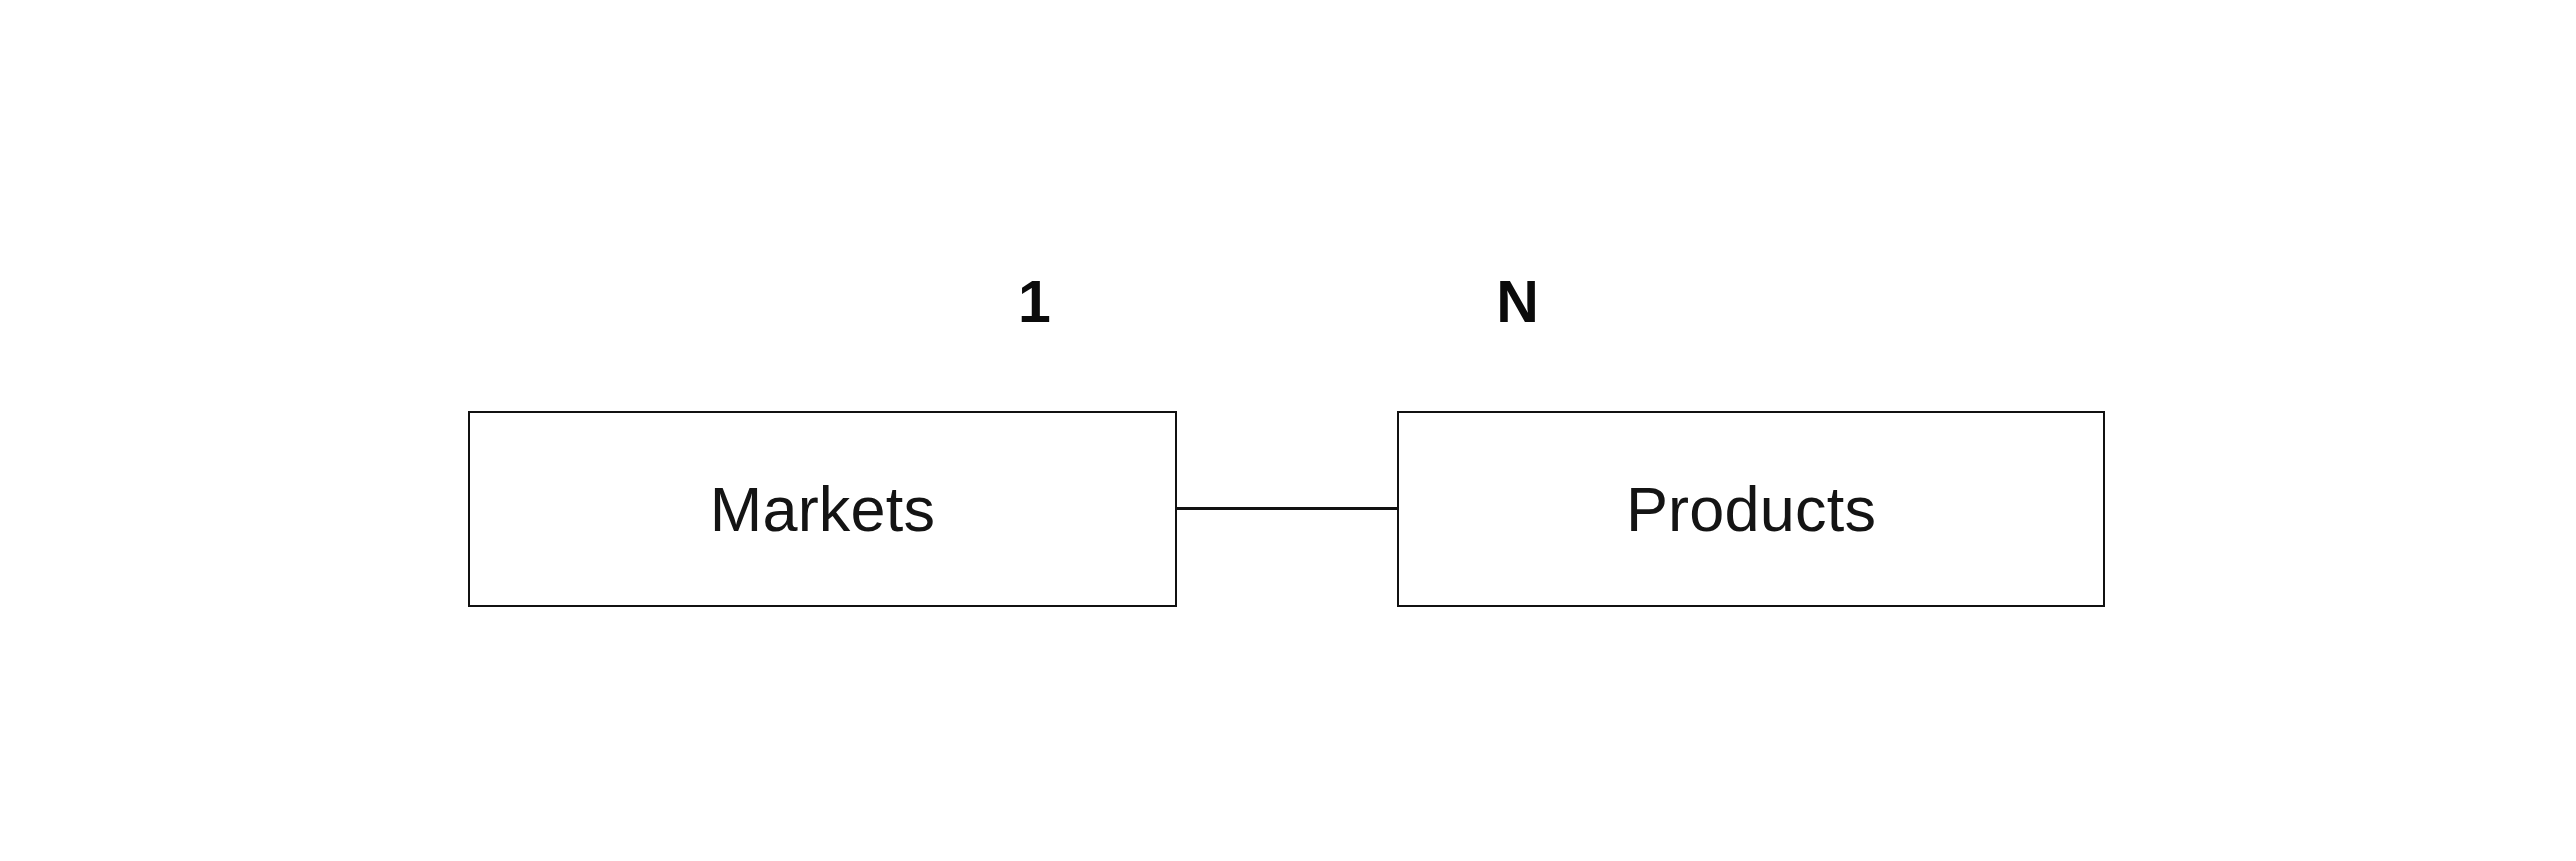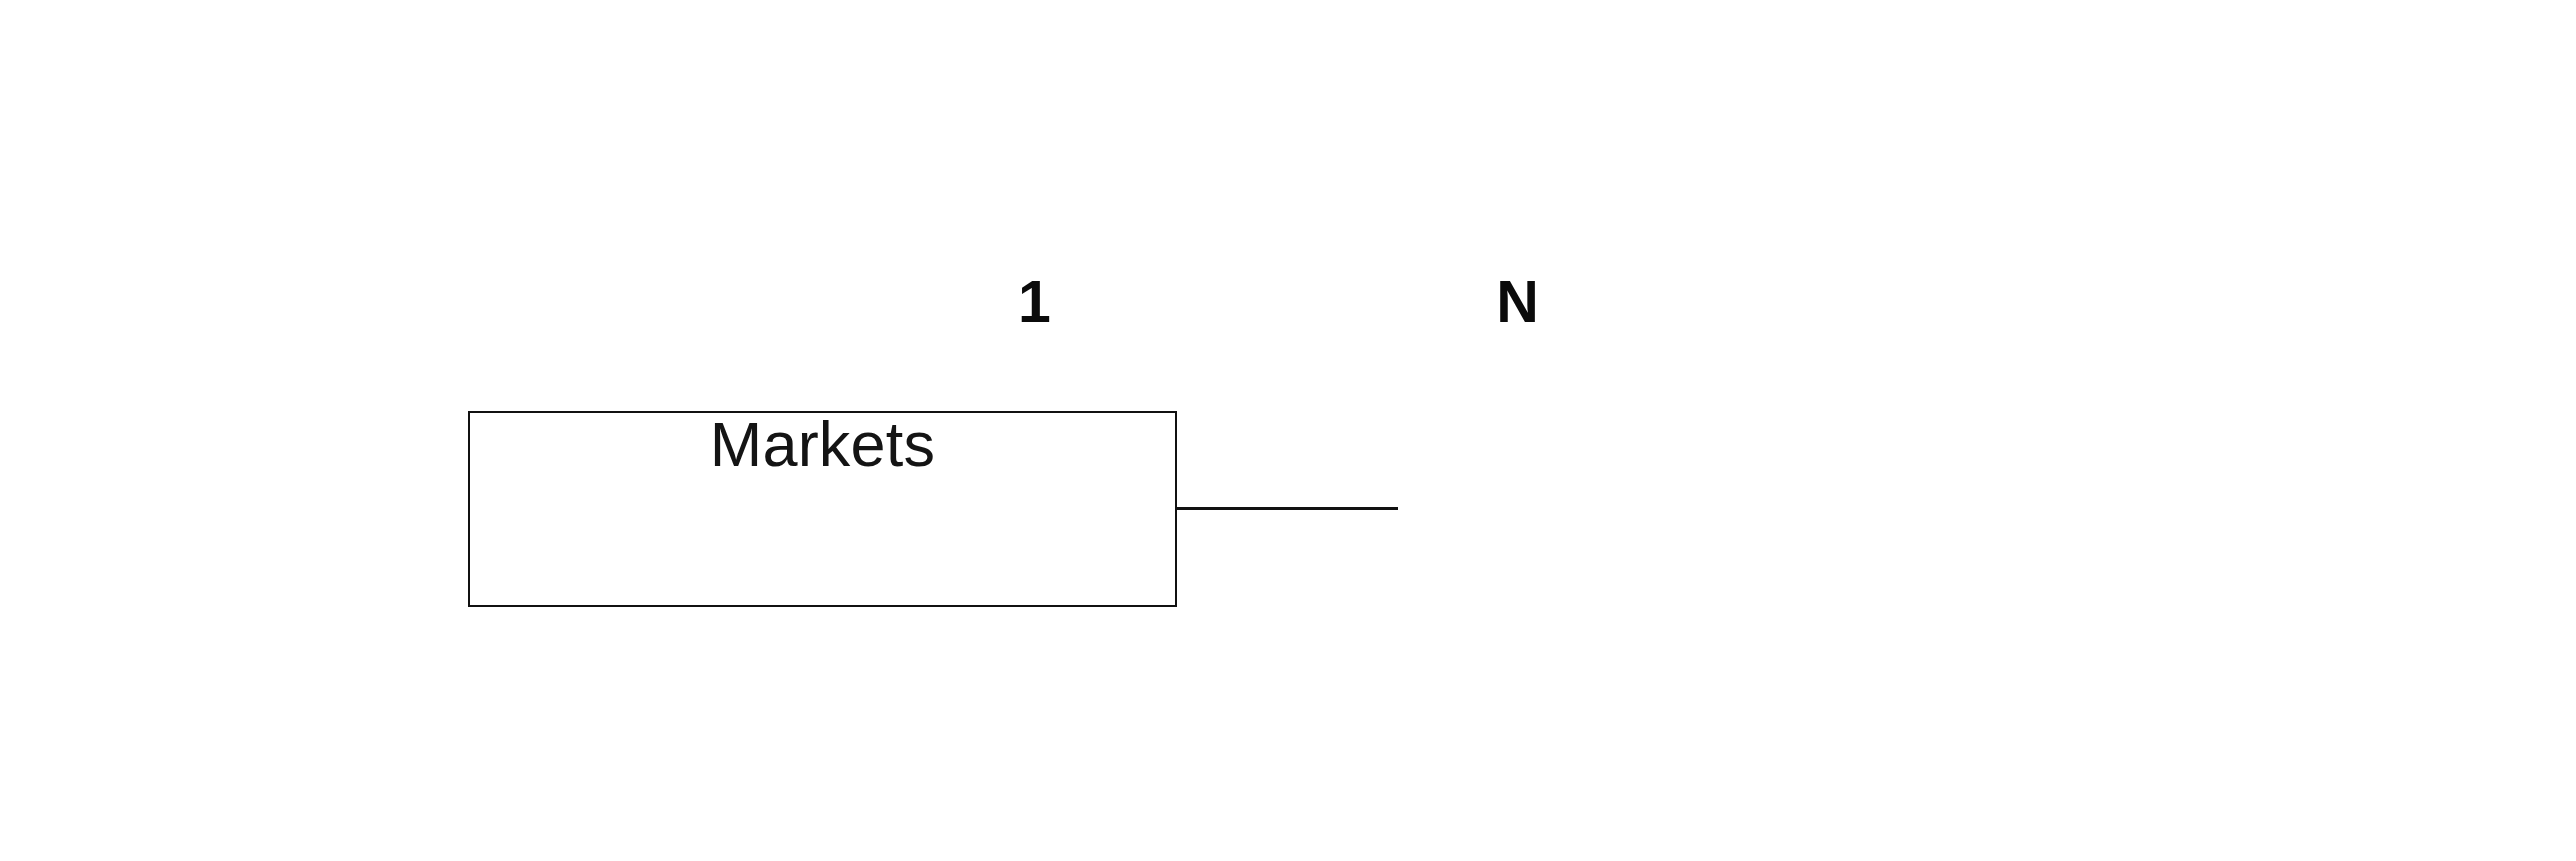--- a/index.html
+++ b/index.html
@@ -20,21 +20,21 @@
     overflow: hidden;
   }
 
   
   .entity-box {
     position: absolute;
     box-sizing: border-box;
     background: #ffffff;
     border: 2.9px solid #111111;
     display: flex;
-    align-items: flex-start;
+    align-items: center;
     justify-content: center;
   }
   .entity-label {
     font-family: "Liberation Sans", sans-serif;
     font-size: 63px;
     font-weight: 400;
     color: #141414;
     line-height: 1;
     letter-spacing: 0.2px;
     white-space: nowrap;
@@ -89,19 +89,22 @@
 <body>
 
 <div id="canvas">
 
   <div class="entity-box" id="entity-markets">
     <span class="entity-label">Markets</span>
   </div>
 
   <div class="connector"></div>
 
+  <div class="entity-box" id="entity-products">
+    <span class="entity-label">Products</span>
+  </div>
 
   <div class="cardinality" id="cardinality-source">1</div>
 
   <div class="cardinality" id="cardinality-target">N</div>
 
 </div>
 
 
 </body></html>

